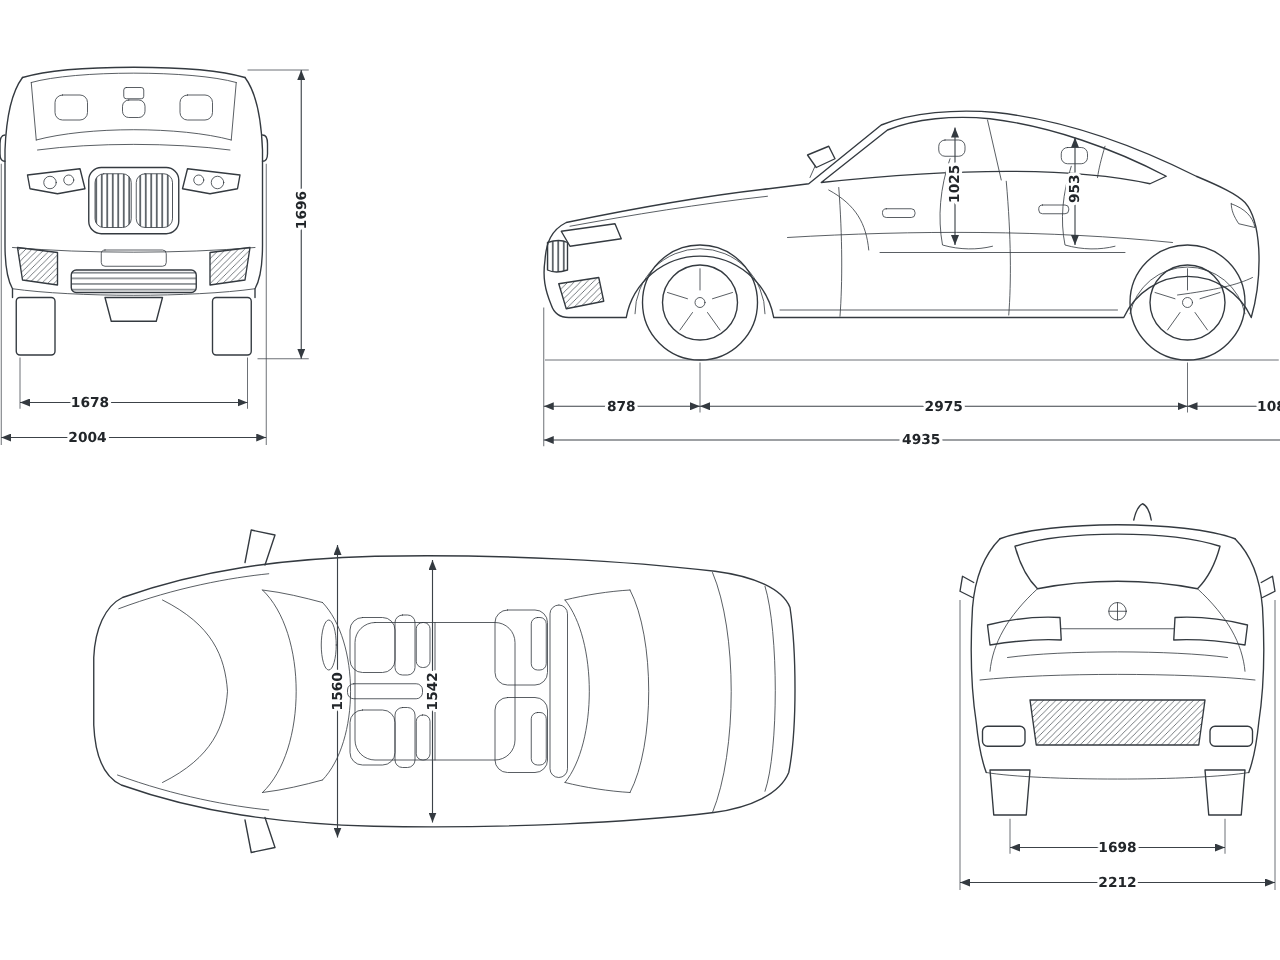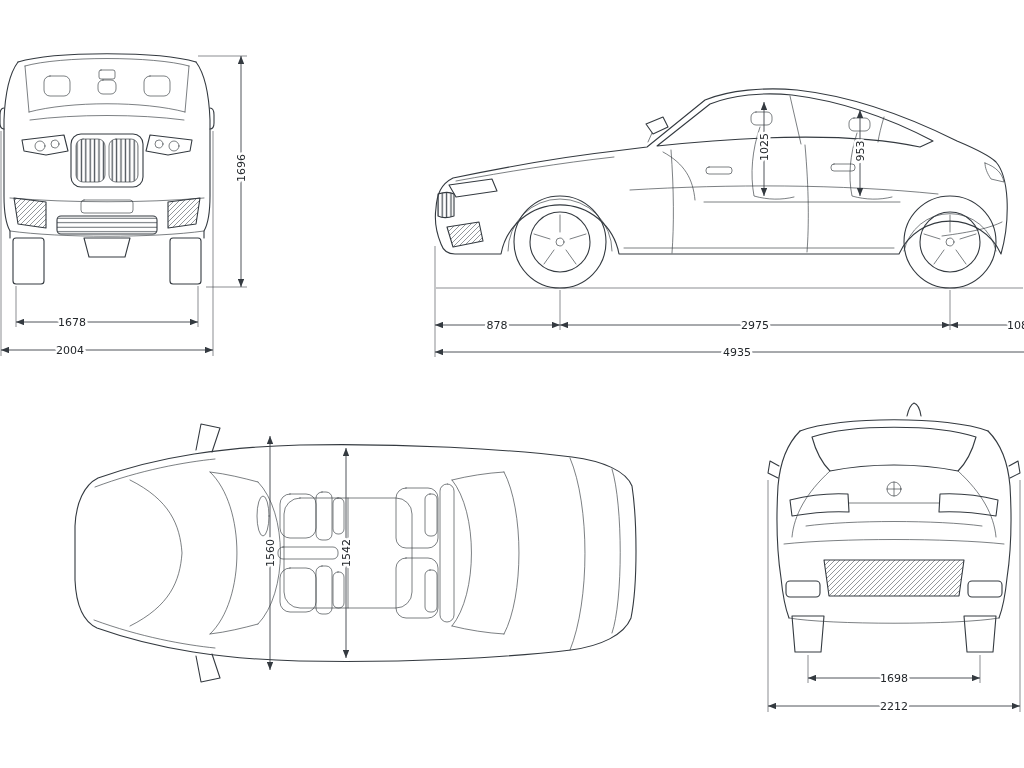--- a/index.html
+++ b/index.html
@@ -1,17 +1,17 @@
 <!DOCTYPE html>
 <html style="--line: #343a40;"><head>
 <meta charset="utf-8">
 <style>
   :root { --line:#343a40; --dim:#3c4248; }
   html,body{margin:0;padding:0;background:#fff;}
-  .stage{position:relative;width:1024px;height:768px;background:#fff;overflow:hidden;}
+  .stage{position:relative;width:1024px;height:768px;background:#fff;overflow:hidden;font-weight:bold;}
   .stage svg{position:absolute;left:0;top:0;display:block;}
   .car{fill:none;stroke:var(--line);stroke-width:1.1;stroke-linecap:round;stroke-linejoin:round;}
   .thin{stroke-width:0.65;}
   .dim{fill:none;stroke:var(--dim);stroke-width:0.9;}
   .ext{fill:none;stroke:var(--dim);stroke-width:0.6;}
   .dim-label{
     font-family:"DejaVu Sans", sans-serif;
     font-size:11px; fill:#22262a;
     text-anchor:middle; dominant-baseline:central;
     paint-order:stroke; stroke:#ffffff; stroke-width:5px; stroke-linejoin:round;

